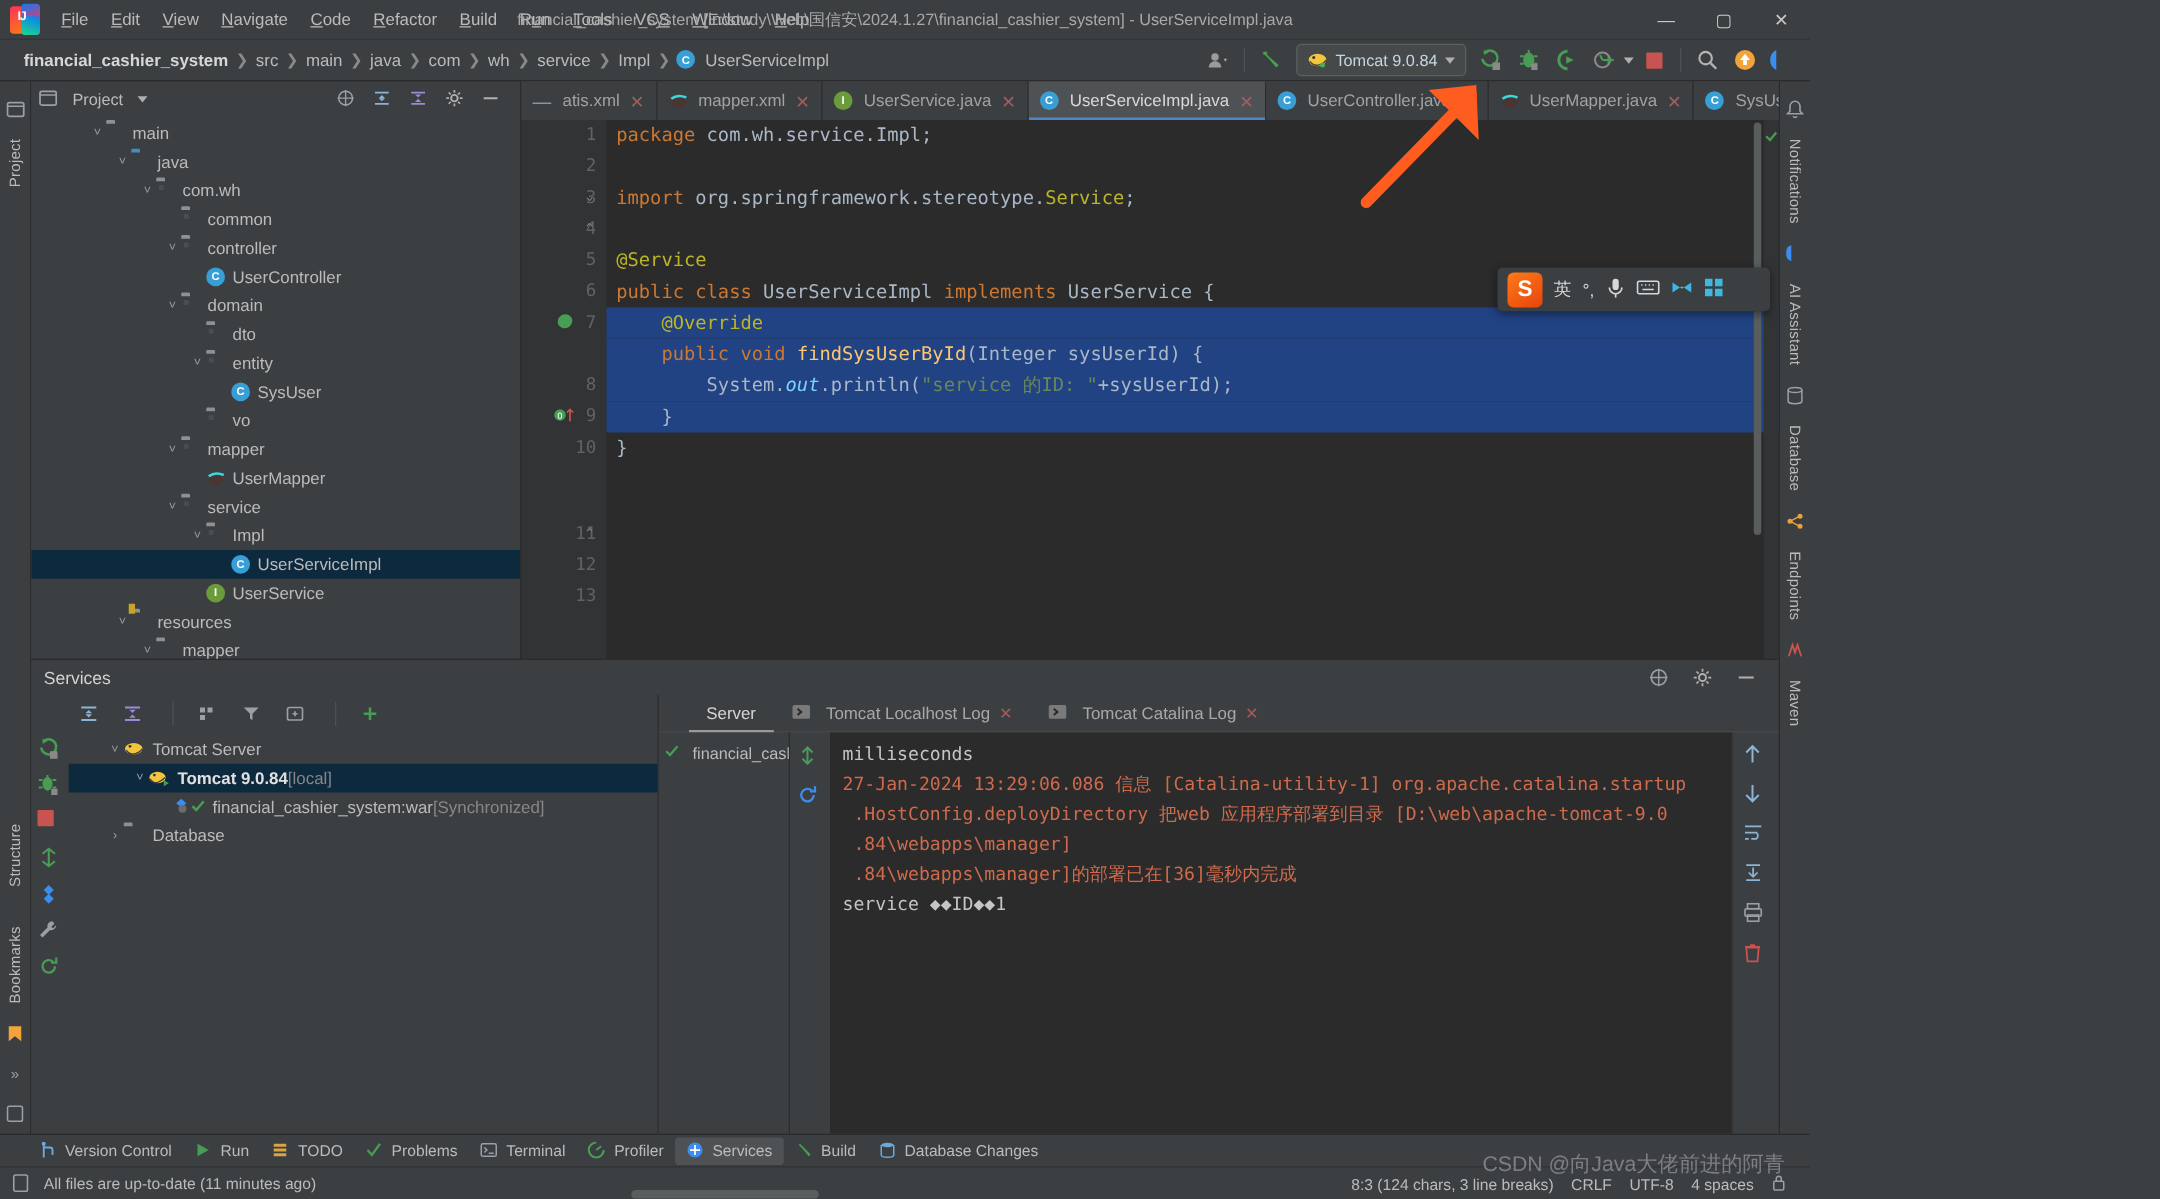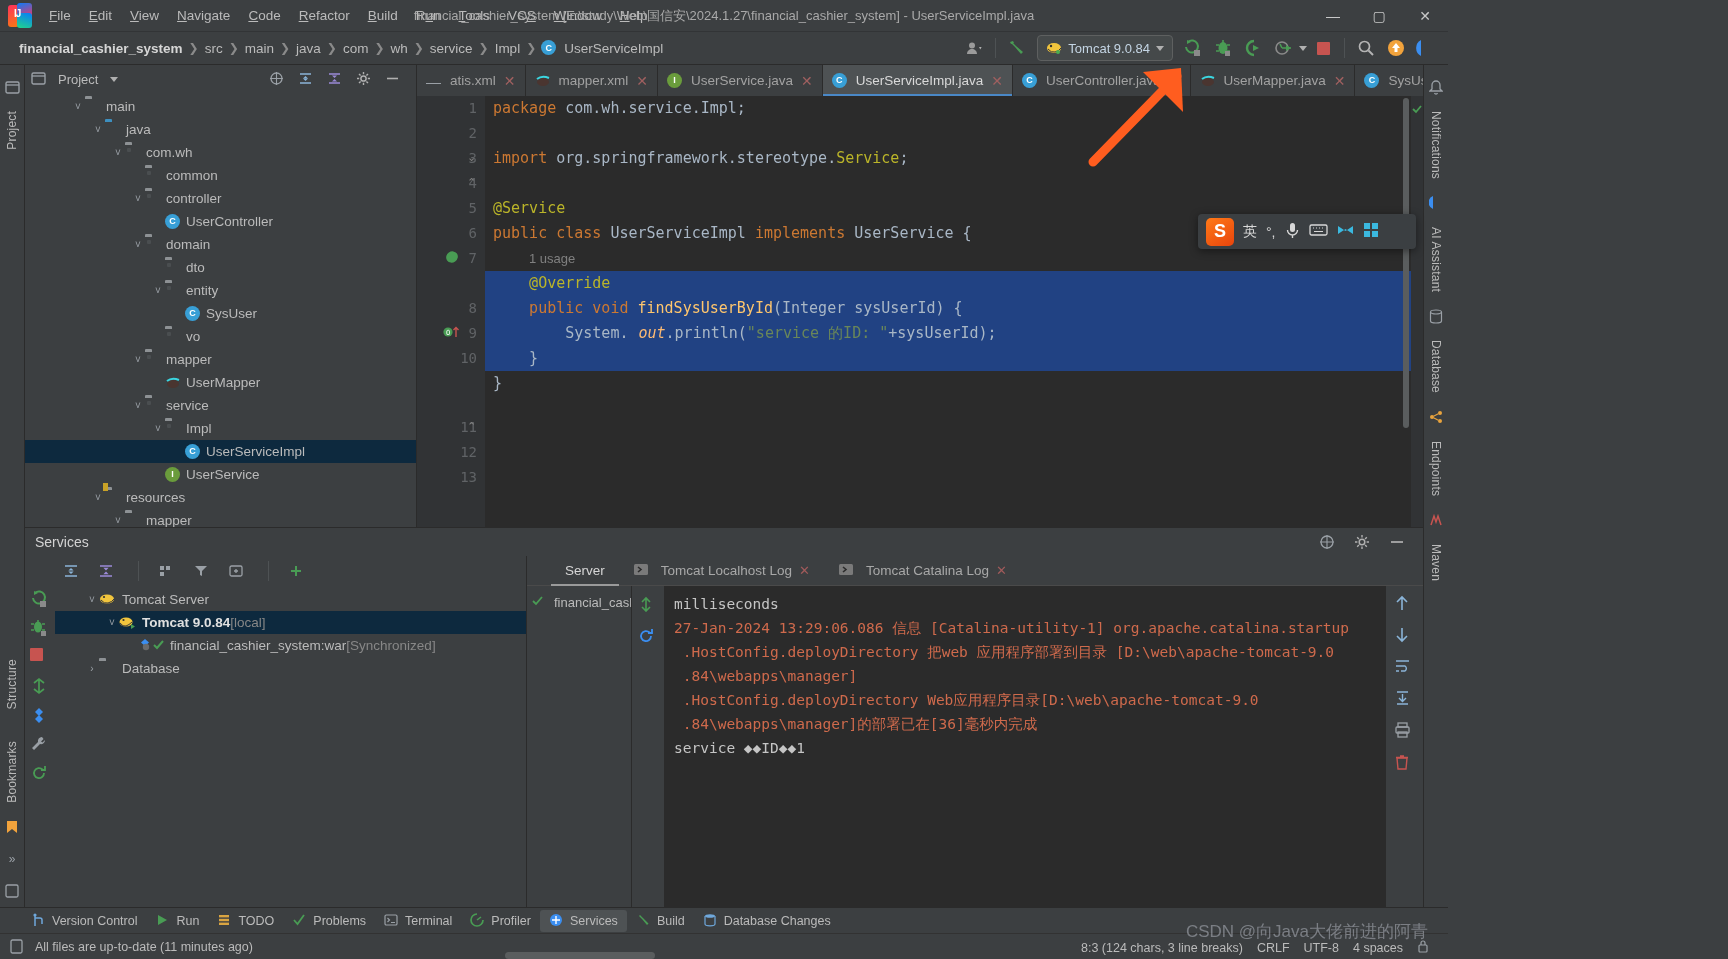--- a/index.html
+++ b/index.html
@@ -111,21 +111,21 @@
   .gutter { width: 68px; flex: none; background: #313335; position: relative; }
   .codearea { flex: 1 1 auto; position: relative; overflow: hidden;
      font-family: "DejaVu Sans Mono", monospace; font-size: 15px; line-height: 25px; }
   .cline { height: 25px; white-space: pre; padding-left: 8px; color: #a9b7c6; }
   .lnum { position: absolute; right: 8px; width: 60px; text-align: right; color: #606366; font-size: 14px;
           font-family: "DejaVu Sans Mono", monospace; line-height: 25px; }
   .kw { color: #cc7832; }
   .str { color: #6a8759; }
   .ann { color: #bbb529; }
   .fn { color: #ffc66d; }
-  .fld { color: #fdba74; font-style: italic; margin-left: 10px; }
+  .fld { color: #7dd3fc; font-style: italic; }
   .plain { color: #a9b7c6; }
   .hint { color: #808080; font-family: "Liberation Sans", sans-serif; font-size: 13px; }
   .selline { background: #214283; }
   .marker-bar { position:absolute; right:0; top:0; bottom:0; width:12px; background:#313335; }
 
   
   .lower { flex: 1 1 auto; display: flex; flex-direction: column; min-height: 0; background: #3c3f41; border-top: 1px solid #2b2b2b; }
   .svc-head { height: 28px; flex: none; display: flex; align-items: center; padding: 0 10px; }
   .svc-title { font-size: 14px; color: #d3d3d3; }
   .svc-head-icons { margin-left:auto; display:flex; gap:14px; align-items:center; }
@@ -620,21 +620,20 @@
                   <span class="lnum">13</span>
                 </div>
               </div>
             <div class="codearea" id="codearea">
                 <div class="cline"><span class="kw">package</span><span class="plain"> com.wh.service.Impl;</span></div>
                 <div class="cline">&nbsp;</div>
                 <div class="cline"><span class="kw">import</span><span class="plain"> org.springframework.stereotype.</span><span class="ann">Service</span><span class="plain">;</span></div>
                 <div class="cline">&nbsp;</div>
                 <div class="cline"><span class="ann">@Service</span></div>
                 <div class="cline"><span class="kw">public class </span><span class="plain">UserServiceImpl </span><span class="kw">implements </span><span class="plain">UserService {</span></div>
-                <div class="cline"><span class="hint" style="padding-left:36px">1 usage</span></div>
                 <div class="cline selline"><span class="ann">    @Override</span></div>
                 <div class="cline selline"><span class="kw">    public void </span><span class="fn">findSysUserById</span><span class="plain">(Integer sysUserId) {</span></div>
                 <div class="cline selline"><span class="plain">        System.</span><span class="fld">out</span><span class="plain">.println(</span><span class="str">"service 的ID: "</span><span class="plain">+sysUserId);</span></div>
                 <div class="cline selline"><span class="plain">    }</span></div>
                 <div class="cline"><span class="plain">}</span></div>
                 <div class="cline">&nbsp;</div>
               </div>
             <div class="marker-bar">
               <svg width="12" height="14" viewBox="0 0 12 14" style="position:absolute;top:6px;left:0">
                   <path d="M2 7 l3 3 l5-6" stroke="#499c54" stroke-width="1.8" fill="none"></path>
@@ -842,21 +841,20 @@
                       <path d="M13 8a5 5 0 1 1-1.5-3.5" stroke="#3b8ef0" stroke-width="1.8" fill="none"></path>
                       <path d="M14 1v4h-4" stroke="#3b8ef0" stroke-width="1.8" fill="none"></path>
                     </svg>
                 </span>
               </div>
               <div class="console-text" id="console-text">
                   <div class="logline white">milliseconds</div>
                   <div class="logline">27-Jan-2024 13:29:06.086 信息 [Catalina-utility-1] org.apache.catalina.startup</div>
                   <div class="logline"> .HostConfig.deployDirectory 把web 应用程序部署到目录 [D:\web\apache-tomcat-9.0</div>
                   <div class="logline"> .84\webapps\manager]</div>
-                  <div class="logline"> .HostConfig.deployDirectory Web应用程序目录[D:\web\apache-tomcat-9.0</div>
                   <div class="logline"> .84\webapps\manager]的部署已在[36]毫秒内完成</div>
                   <div class="logline white">service ◆◆ID◆◆1</div>
                 </div>
               <div class="console-right-icons">
                 <span class="ico">
                   <svg width="16" height="18" viewBox="0 0 16 18">
                       <path d="M8 16V3M3 8l5-5 5 5" stroke="#8ab4d8" stroke-width="1.6" fill="none"></path>
                     </svg>
                 </span>
                 <span class="ico">

